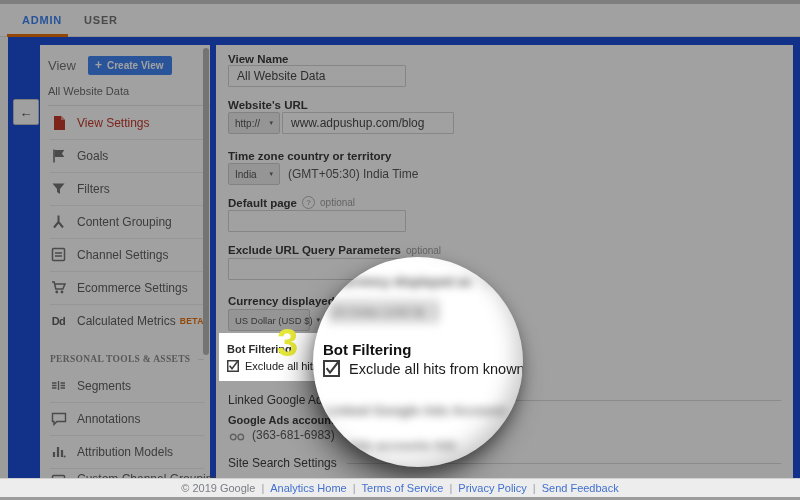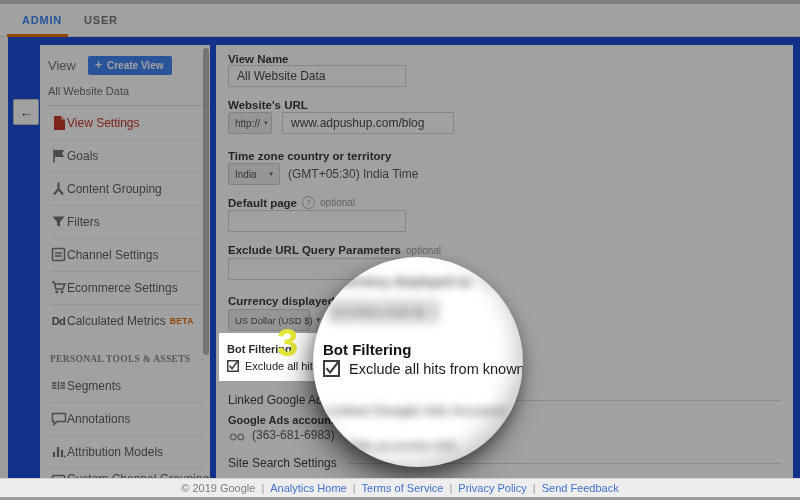--- a/index.html
+++ b/index.html
@@ -21,21 +21,21 @@
   .sidebar{position:absolute;left:40px;top:45px;width:170px;height:433px;background:#ffffff;box-sizing:border-box;}
   .sb-head{display:flex;align-items:center;padding:8px 0 0 8px;height:24px;}
   .view-label{font-size:13px;color:#757575;}
   .create-btn{margin-left:12px;background:#4285f4;color:#fff;border:none;border-radius:2px;font-size:10px;font-weight:bold;padding:4px 9px 4px 7px;display:flex;align-items:center;gap:5px;cursor:pointer;font-family:inherit;}
   .create-btn .plus{font-size:12px;font-weight:bold;line-height:8px;}
   .sb-current{padding:8px 0 0 8px;font-size:11px;color:#6e6e6e;}
   .sb-div{margin:8px 0 0 8px;border-top:1px solid #e4e4e4;}
   .sb-item{height:33px;display:flex;align-items:center;padding-left:10px;box-sizing:border-box;cursor:pointer;position:relative;}
   .sb-item + .sb-item::before{content:"";position:absolute;left:10px;right:5px;top:0;border-top:1px solid #eeeeee;}
   .sb-icon{width:17px;height:17px;display:flex;align-items:center;justify-content:center;flex:none;}
-  .sb-label{font-size:12px;color:#616161;white-space:nowrap;}
+  .sb-label{font-size:12px;color:#616161;margin-left:10px;white-space:nowrap;}
   .sb-item.active .sb-label{color:#c5392b;}
   .sb-dd{font-size:11px;font-weight:bold;color:#616161;letter-spacing:-.5px;}
   .beta{font-size:8.5px;font-weight:bold;color:#e8710a;letter-spacing:.4px;margin-left:4px;}
   .sb-section{height:20px;display:flex;align-items:center;padding-left:10px;margin-top:12px;}
   .sb-section-label{font-size:9.5px;font-weight:bold;color:#8d8d8d;letter-spacing:.3px;white-space:nowrap;font-family:Liberation Serif, serif;}
   .sb-section-line{flex:1;border-top:1px solid #e6e6e6;margin:0 6px 0 8px;}
   .sb-item.tall{height:36px;align-items:flex-start;padding-top:5px;}
   .tall .two-line{display:flex;flex-direction:column;line-height:12px;}
   .tall .beta{margin-left:10px;}
   .sb-scrollbar{position:absolute;left:203px;top:48px;width:6px;height:307px;background:#b8b8b8;border-radius:3px;cursor:pointer;}
@@ -129,34 +129,34 @@
         <svg width="15" height="15" viewBox="0 0 15 15">
             <path d="M3 1.5v13" stroke="#757575" stroke-width="1.6"></path>
             <path d="M3.8 2h9.5l-2.4 3.5 2.4 3.5H3.8z" fill="#757575"></path>
           </svg>
       </span>
       <span class="sb-label">Goals</span>
     </div>
 
     <div class="sb-item">
       <span class="sb-icon">
-        <svg width="15" height="15" viewBox="0 0 15 15">
-            <path d="M7.5 8V1.5M7.5 8L3 13.5M7.5 8l4.5 5.5" stroke="#757575" stroke-width="2" fill="none"></path>
-          </svg>
-      </span>
-      <span class="sb-label">Content Grouping</span>
-    </div>
-
-    <div class="sb-item">
-      <span class="sb-icon">
         <svg width="15" height="14" viewBox="0 0 15 14">
             <path d="M1.5 1.5h12L9 7v5l-3-2V7z" fill="#757575"></path>
           </svg>
       </span>
       <span class="sb-label">Filters</span>
+    </div>
+
+    <div class="sb-item">
+      <span class="sb-icon">
+        <svg width="15" height="15" viewBox="0 0 15 15">
+            <path d="M7.5 8V1.5M7.5 8L3 13.5M7.5 8l4.5 5.5" stroke="#757575" stroke-width="2" fill="none"></path>
+          </svg>
+      </span>
+      <span class="sb-label">Content Grouping</span>
     </div>
 
     <div class="sb-item">
       <span class="sb-icon">
         <svg width="15" height="15" viewBox="0 0 15 15">
             <rect x="1.5" y="1.5" width="12" height="12" rx="1" fill="none" stroke="#757575" stroke-width="1.5"></rect>
             <path d="M4 6h7M4 9h5" stroke="#757575" stroke-width="1.3"></path>
             <path d="M9 9l2-0" stroke="#757575" stroke-width="1.3"></path>
           </svg>
       </span>
@@ -229,21 +229,21 @@
     </div>
   </aside>
   <div class="sb-scrollbar"></div>
 
   <main class="main">
 
     <div class="abs flabel" style="left:12px;top:8px;">View Name</div>
     <input class="abs tinput" style="left: 12px; top: 20px; width: 178px;" readonly="" value="All Website Data">
 
     <div class="abs flabel" style="left:12px;top:54px;">Website's URL</div>
-    <div class="abs dropdown" style="left:12px;top:67px;width:44px;">
+    <div class="abs dropdown" style="left:12px;top:67px;width:52px;">
       <span>http://</span>
       <span class="caret">▾</span>
     </div>
     <input class="abs tinput" style="left: 66px; top: 67px; width: 172px;" readonly="" value="www.adpushup.com/blog">
 
     <div class="abs flabel" style="left:12px;top:105px;">Time zone country or territory</div>
     <div class="abs dropdown" style="left:12px;top:118px;width:52px;">
       <span>India</span>
       <span class="caret">▾</span>
     </div>

